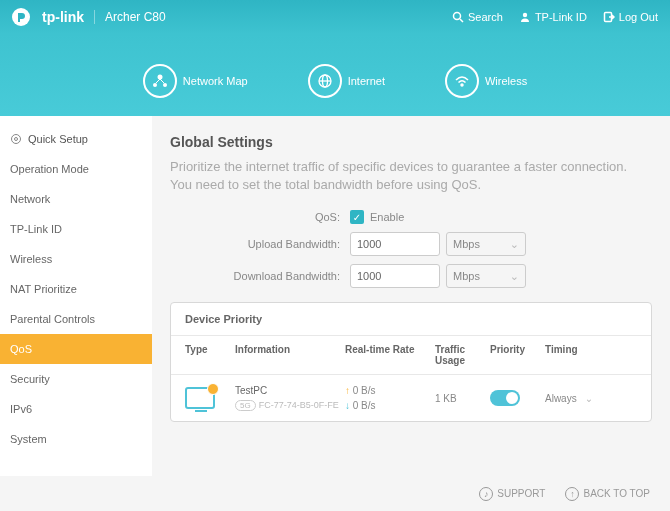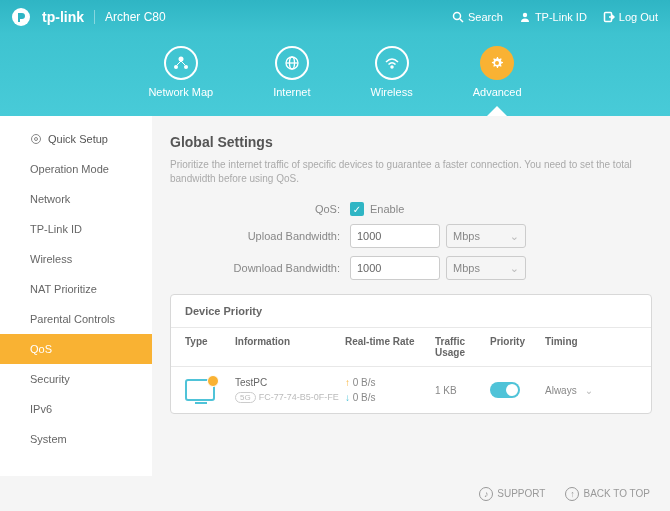--- a/index.html
+++ b/index.html
@@ -6,34 +6,34 @@
 body { background: #f5f5f5; width: 670px; height: 511px; overflow: hidden; font-size: 11px; color: #888; }
 
 .header { background: linear-gradient(to bottom, #2fb5c4, #3ec3d0); height: 34px; display: flex; align-items: center; padding: 0 12px; color: #fff; }
 .logo { display: flex; align-items: center; gap: 12px; font-size: 14px; font-weight: bold; }
 .logo-icon { width: 18px; height: 18px; background: #fff; border-radius: 50%; display: flex; align-items: center; justify-content: center; color: #2fb5c4; font-size: 12px; }
 .model { border-left: 1px solid rgba(255,255,255,0.4); padding-left: 10px; margin-left: 10px; font-size: 12px; }
 .header-right { margin-left: auto; display: flex; gap: 16px; font-size: 11px; }
 .header-link { display: flex; align-items: center; gap: 4px; cursor: pointer; }
 
 .topnav { background: linear-gradient(to bottom, #3ec3d0, #48cbd8); height: 82px; display: flex; justify-content: center; gap: 60px; padding-top: 12px; color: #fff; position: relative; }
-.topnav-item { display: flex; flex-direction: column; align-items: center; gap: 6px; cursor: pointer; font-size: 11px; }
+.topnav-item { display: flex; flex-direction: row; align-items: center; gap: 6px; cursor: pointer; font-size: 11px; }
 .topnav-circle { width: 34px; height: 34px; border: 2px solid #fff; border-radius: 50%; display: flex; align-items: center; justify-content: center; }
 .topnav-item.active .topnav-circle { background: #f9b233; border-color: #f9b233; }
 .topnav-item.active::after { content: ''; position: absolute; bottom: 0; width: 0; height: 0; border-left: 10px solid transparent; border-right: 10px solid transparent; border-bottom: 10px solid #fff; }
 
 .body-wrap { display: flex; height: 360px; }
 .sidebar { width: 152px; background: #fff; padding: 8px 0; }
-.side-item { padding: 9px 30px; font-size: 11px; color: #666; cursor: pointer; display: flex; align-items: center; gap: 6px; }
+.side-item { padding: 9px 10px; font-size: 11px; color: #666; cursor: pointer; display: flex; align-items: center; gap: 6px; }
 .side-item.quick { color: #555; }
 .side-item.active { background: #f9b233; color: #fff; }
 
 .content { flex: 1; padding: 18px 18px; background: #f5f5f5; overflow: hidden; }
 .section-title { color: #555; font-size: 14px; font-weight: bold; margin-bottom: 8px; }
-.section-desc { color: #aaa; font-size: 10px; line-height: 1.4; margin-bottom: 16px; }
+.section-desc { color: #aaa; font-size: 13px; line-height: 1.4; margin-bottom: 16px; }
 
 .form-row { display: flex; align-items: center; margin-bottom: 8px; }
 .form-label { width: 180px; text-align: right; color: #888; font-size: 11px; padding-right: 10px; }
 .checkbox { width: 14px; height: 14px; background: #2fb5c4; border-radius: 2px; display: inline-flex; align-items: center; justify-content: center; color: #fff; font-size: 10px; margin-right: 6px; }
 .text-input { width: 90px; height: 24px; border: 1px solid #ccc; border-radius: 3px; padding: 0 6px; font-size: 11px; color: #666; }
 .select { width: 80px; height: 24px; border: 1px solid #ccc; border-radius: 3px; padding: 0 6px; margin-left: 6px; display: inline-flex; align-items: center; justify-content: space-between; font-size: 11px; color: #888; cursor: pointer; }
 
 .panel { border: 1px solid #d8d8d8; border-radius: 4px; background: #fff; margin-top: 14px; }
 .panel-title { padding: 10px 14px; color: #666; font-size: 11px; font-weight: bold; border-bottom: 1px solid #e8e8e8; }
 .table-head { display: flex; padding: 8px 14px; font-size: 10px; color: #666; font-weight: bold; border-bottom: 1px solid #e8e8e8; }
@@ -129,29 +129,20 @@
   <div class="topnav-item">
     <div class="topnav-circle">
         <svg width="18" height="18" viewBox="0 0 18 18" fill="none" stroke="#fff" stroke-width="1.5">
           <path d="M3 8 Q9 2 15 8"></path>
           <path d="M5.5 10.5 Q9 7 12.5 10.5"></path>
           <circle cx="9" cy="13" r="1" fill="#fff"></circle>
         </svg>
       </div>
     <span>Wireless</span>
   </div>
-  <div class="topnav-item active">
-    <div class="topnav-circle">
-        <svg width="18" height="18" viewBox="0 0 18 18" fill="#fff">
-          <path d="M9 3 L10.2 3 L10.8 5 L12.5 5.8 L14.3 4.8 L15.2 5.7 L14.2 7.5 L15 9.2 L17 9.8 L17 11 L15 11.6 L14.2 13.3 L15.2 15.1 L14.3 16 L12.5 15 L10.8 15.8 L10.2 17.8 L9 17.8 L8.4 15.8 L6.7 15 L4.9 16 L4 15.1 L5 13.3 L4.2 11.6 L2.2 11 L2.2 9.8 L4.2 9.2 L5 7.5 L4 5.7 L4.9 4.8 L6.7 5.8 L8.4 5 Z" transform="scale(0.75) translate(3,1)"></path>
-          <circle cx="9" cy="9" r="2" fill="#f9b233"></circle>
-        </svg>
-      </div>
-    <span>Advanced</span>
-  </div>
 </div>
 
 <div class="body-wrap">
   <div class="sidebar">
     <div class="side-item quick">
       <span>
           <svg width="12" height="12" viewBox="0 0 12 12" fill="none" stroke="#888" stroke-width="1">
             <circle cx="6" cy="6" r="4.5"></circle>
             <circle cx="6" cy="6" r="1.5"></circle>
           </svg>

